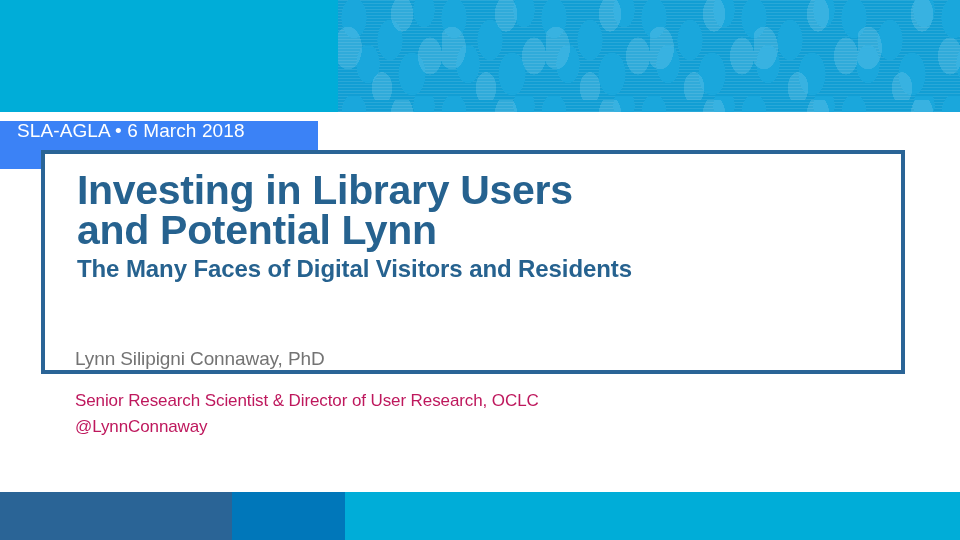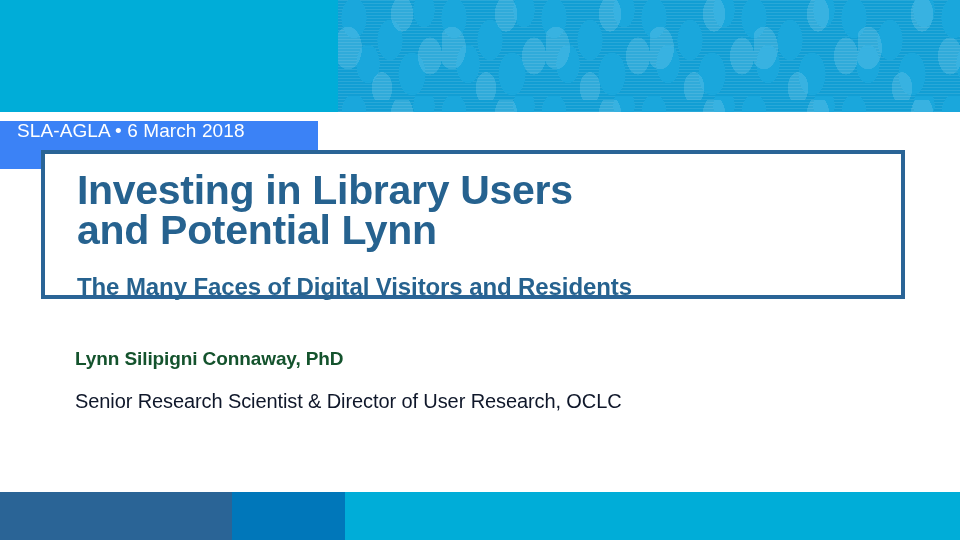--- a/index.html
+++ b/index.html
@@ -80,64 +80,64 @@
     letter-spacing: 0.1px;
     white-space: nowrap;
   }
 
   
   .title-box {
     position: absolute;
     left: 41px;
     top: 150px;
     width: 864px;
-    height: 149px;
+    height: 224px;
     border: 4px solid #2A6496;
     box-sizing: border-box;
     background: #ffffff;
     padding: 16px 0 0 32px;
   }
   .title-line {
     color: #26628F;
     font-size: 41px;
     font-weight: bold;
     line-height: 40px;
     letter-spacing: -0.3px;
     white-space: nowrap;
   }
   .subtitle-line {
     color: #26628F;
     font-size: 24px;
     font-weight: bold;
     line-height: 30px;
-    margin-top: 22px;
+    margin-top: 4px;
     letter-spacing: -0.1px;
     white-space: nowrap;
   }
 
   
   .presenter {
     position: absolute;
     left: 75px;
     top: 348px;
     width: 820px;
   }
   .presenter-name {
-    color: #14532d;
+    color: #737373;
     font-size: 19px;
-    font-weight: bold;
+    font-weight: normal;
     line-height: 22px;
     letter-spacing: -0.1px;
   }
   .presenter-details {
     margin-top: 18px;
   }
   .presenter-detail-line {
-    color: #0f172a;
-    font-size: 20px;
+    color: #be185d;
+    font-size: 17px;
     line-height: 26px;
     letter-spacing: -0.1px;
   }
 
   
   .bottom-bar {
     position: absolute;
     left: 0;
     top: 492px;
     width: 960px;
@@ -165,20 +165,21 @@
   <div class="title-box">
     <div class="title-line">Investing in Library Users</div>
     <div class="title-line">and Potential Lynn</div>
     <div class="subtitle-line">The Many Faces of Digital Visitors and Residents</div>
   </div>
 
   <div class="presenter">
     <div class="presenter-name">Lynn Silipigni Connaway, PhD</div>
     <div class="presenter-details">
       <div class="presenter-detail-line">Senior Research Scientist &amp; Director of User Research, OCLC</div>
+      <div class="presenter-detail-line">@LynnConnaway</div>
     </div>
   </div>
 
   <div class="bottom-bar">
     <div class="bottom-seg-1"></div>
     <div class="bottom-seg-2"></div>
     <div class="bottom-seg-3"></div>
   </div>
 
 </div>

